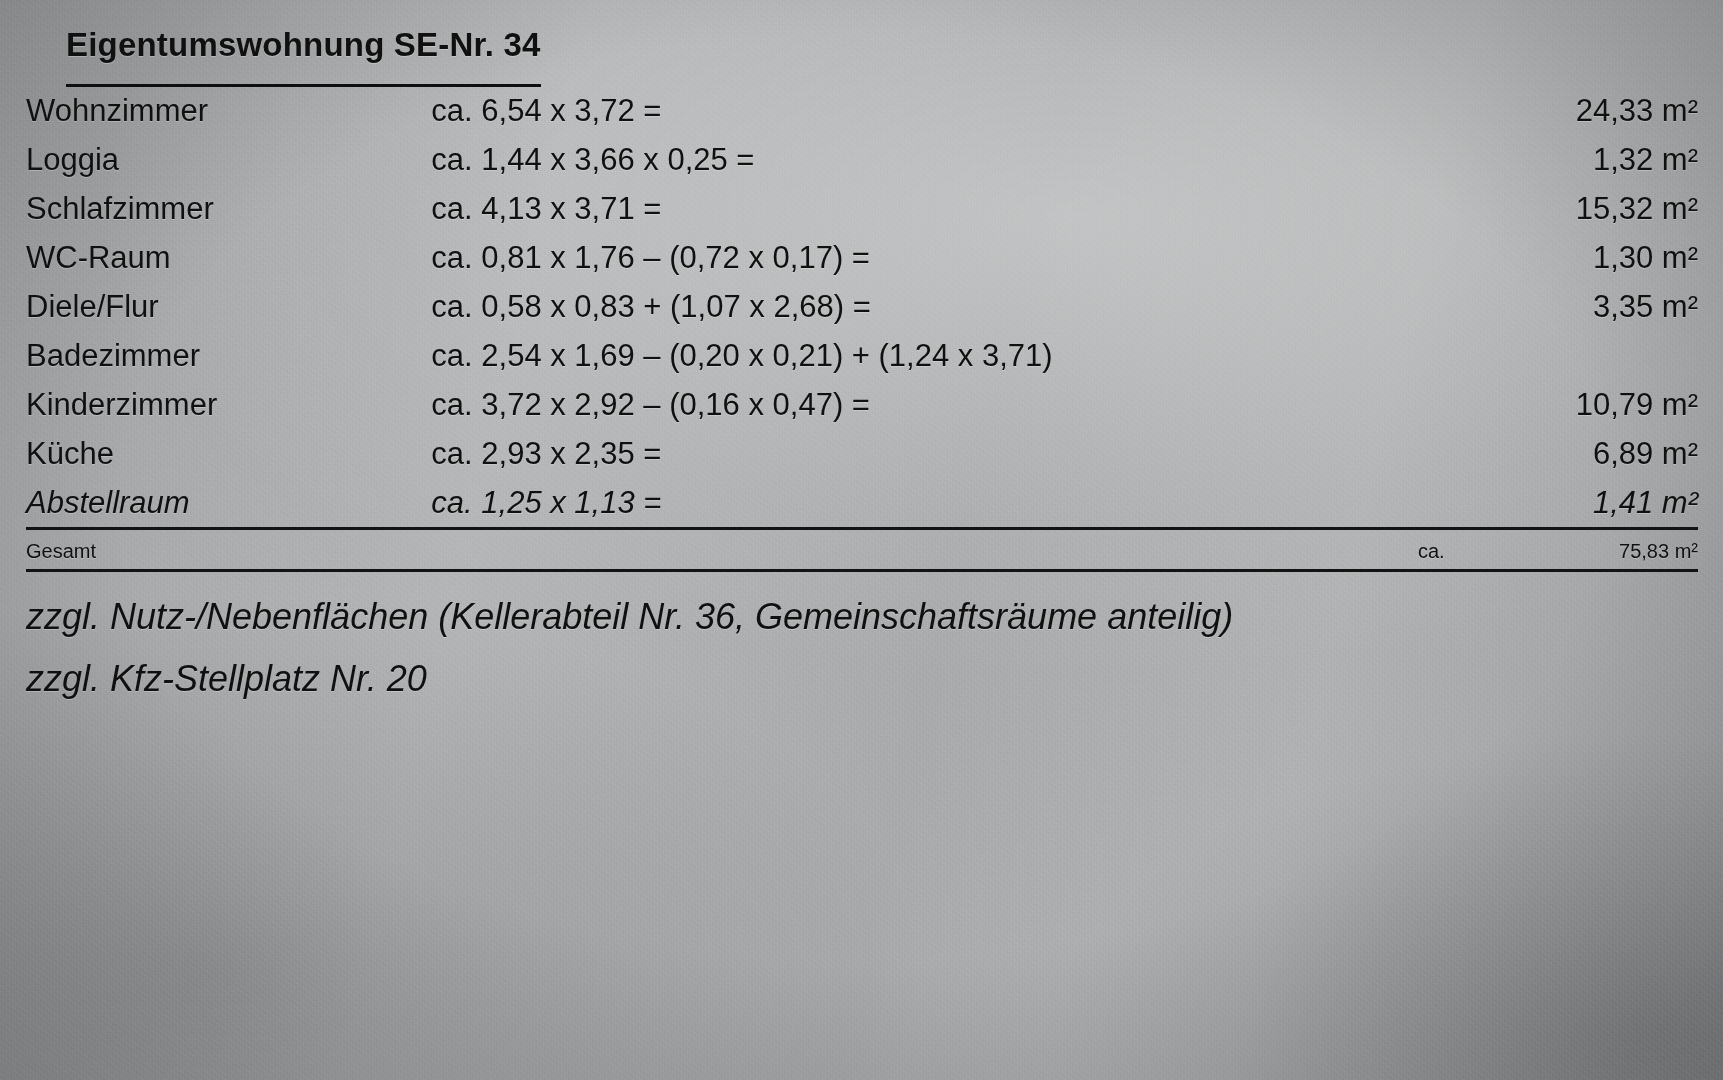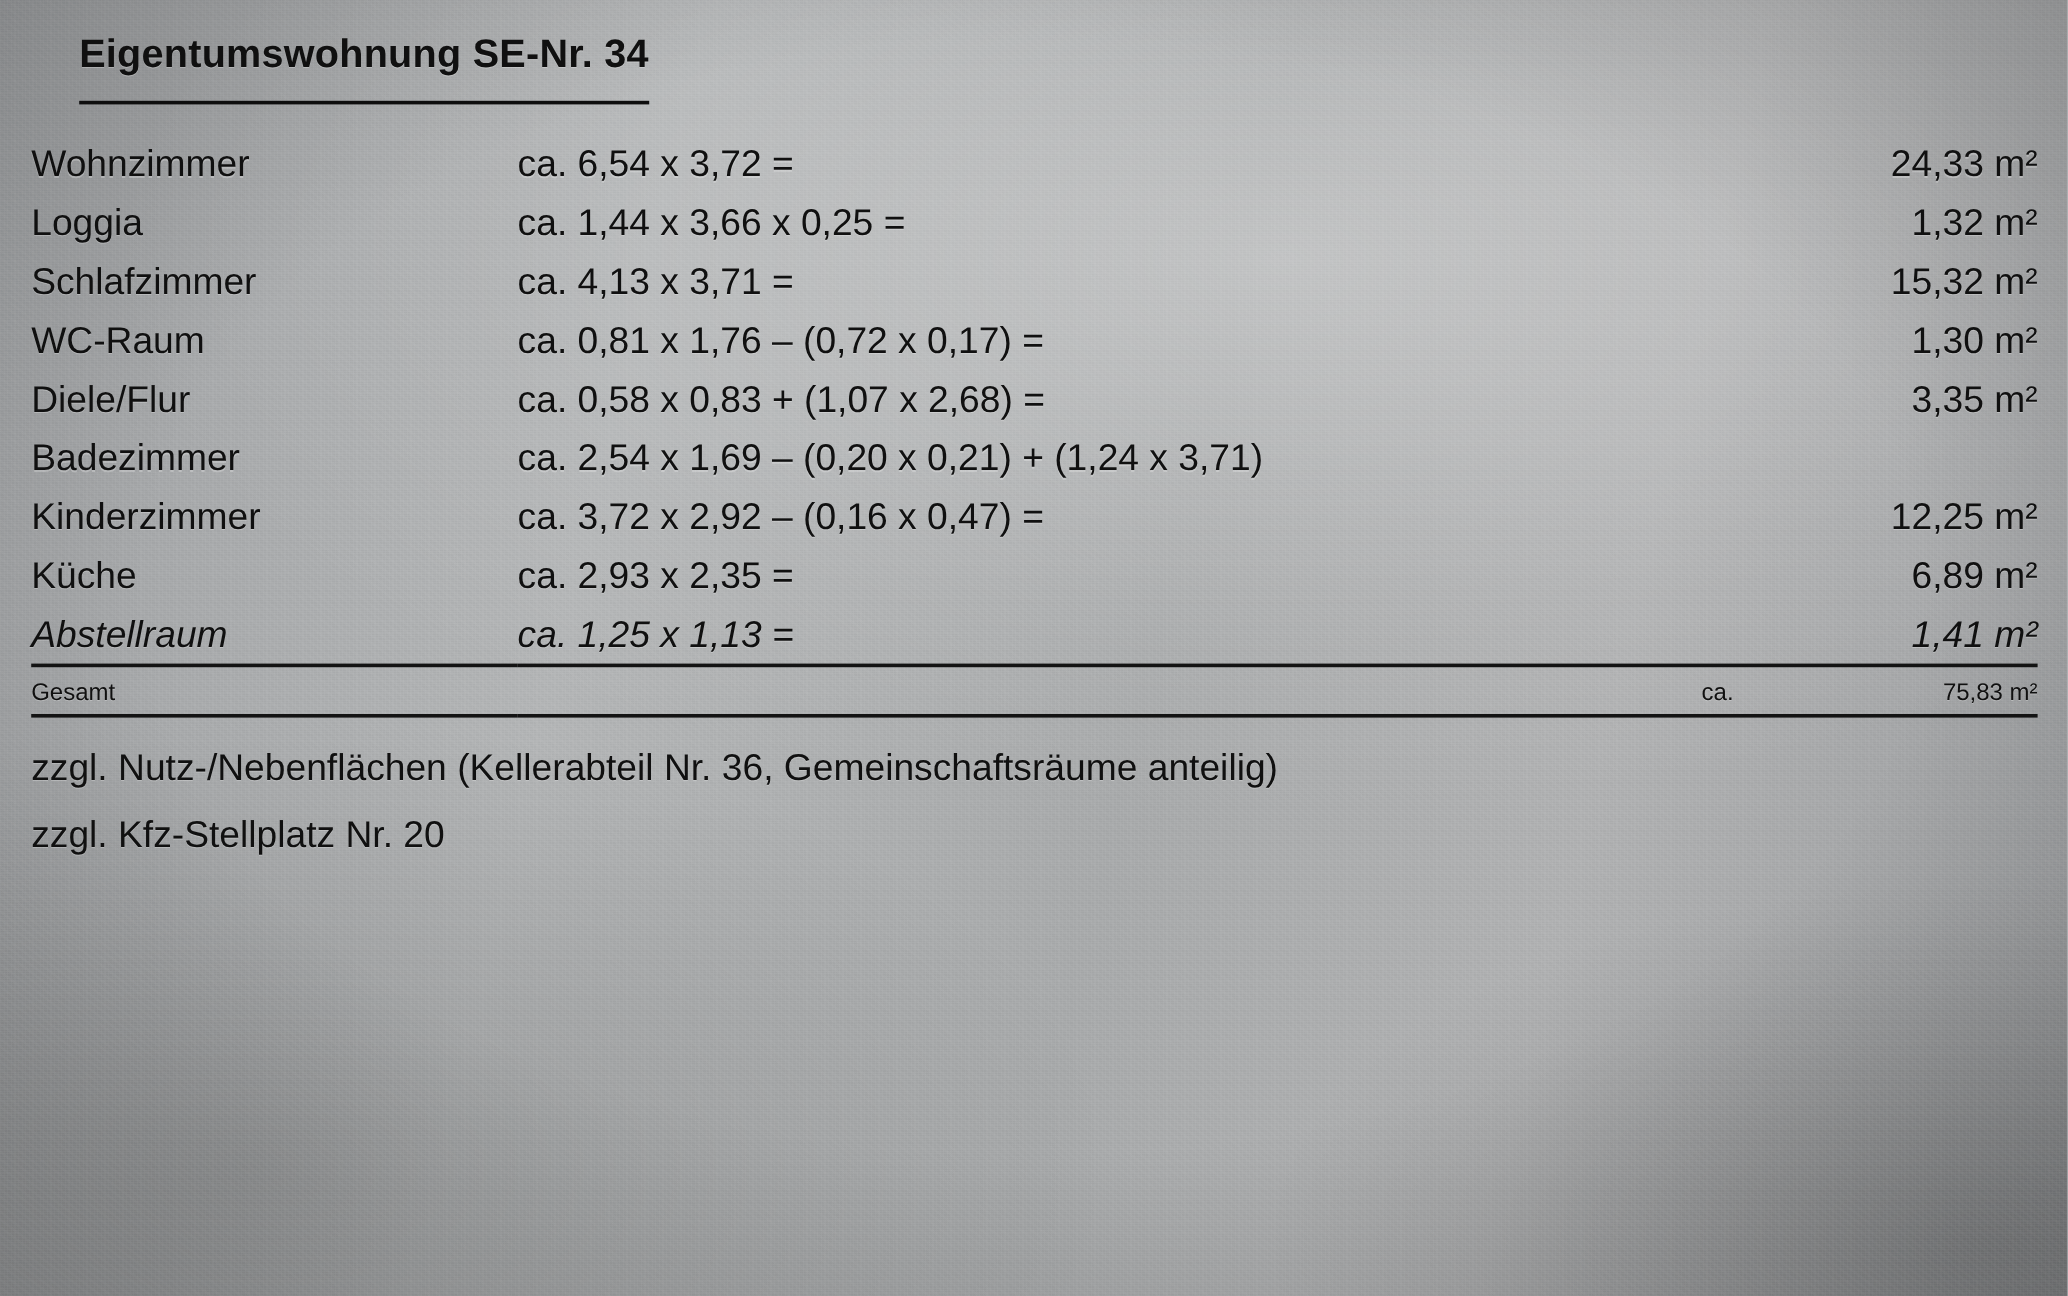--- a/index.html
+++ b/index.html
@@ -59,21 +59,20 @@
     letter-spacing: 0.2px;
     margin: 8px 0 0 40px;
     display: inline-block;
     border-bottom: 3px solid #0e0e0e;
     padding-bottom: 20px;
     text-shadow: 0 1px 0 rgba(255,255,255,0.28);
   }
 
   
   table.rooms {
-    margin-top: 26px;
     width: 1672px;
     border-collapse: collapse;
     font-size: 31px;
   }
   table.rooms td {
     padding: 6px 0 7px 0;
     vertical-align: baseline;
     text-shadow: 0 1px 0 rgba(255,255,255,0.25);
     white-space: nowrap;
   }
@@ -107,21 +106,22 @@
     font-size: 20px;
   }
   td.total-ca {
     text-align: right;
     padding-right: 54px;
   }
 
   
   .notes {
     margin: 24px 0 0 0;
-    font-size: 31px;
+    font-size: 36px;
+    font-style: italic;
   }
   .notes div {
     margin: 0 0 20px 0;
     text-shadow: 0 1px 0 rgba(255,255,255,0.25);
   }
 </style>
 </head>
 <body>
 
 <div class="sheet">
@@ -160,21 +160,21 @@
           <td class="area">3,35 m²</td>
         </tr>
         <tr>
           <td class="name">Badezimmer</td>
           <td class="calc">ca. 2,54 x 1,69 – (0,20 x 0,21) + (1,24 x 3,71)</td>
           <td class="area"></td>
         </tr>
         <tr>
           <td class="name">Kinderzimmer</td>
           <td class="calc">ca. 3,72 x 2,92 – (0,16 x 0,47) =</td>
-          <td class="area">12,25 m²</td>
+          <td class="area">10,79 m²</td>
         </tr>
         <tr>
           <td class="name">Küche</td>
           <td class="calc">ca. 2,93 x 2,35 =</td>
           <td class="area">6,89 m²</td>
         </tr>
         <tr class="last-room">
           <td class="name">Abstellraum</td>
           <td class="calc">ca. 1,25 x 1,13 =</td>
           <td class="area">1,41 m²</td>

